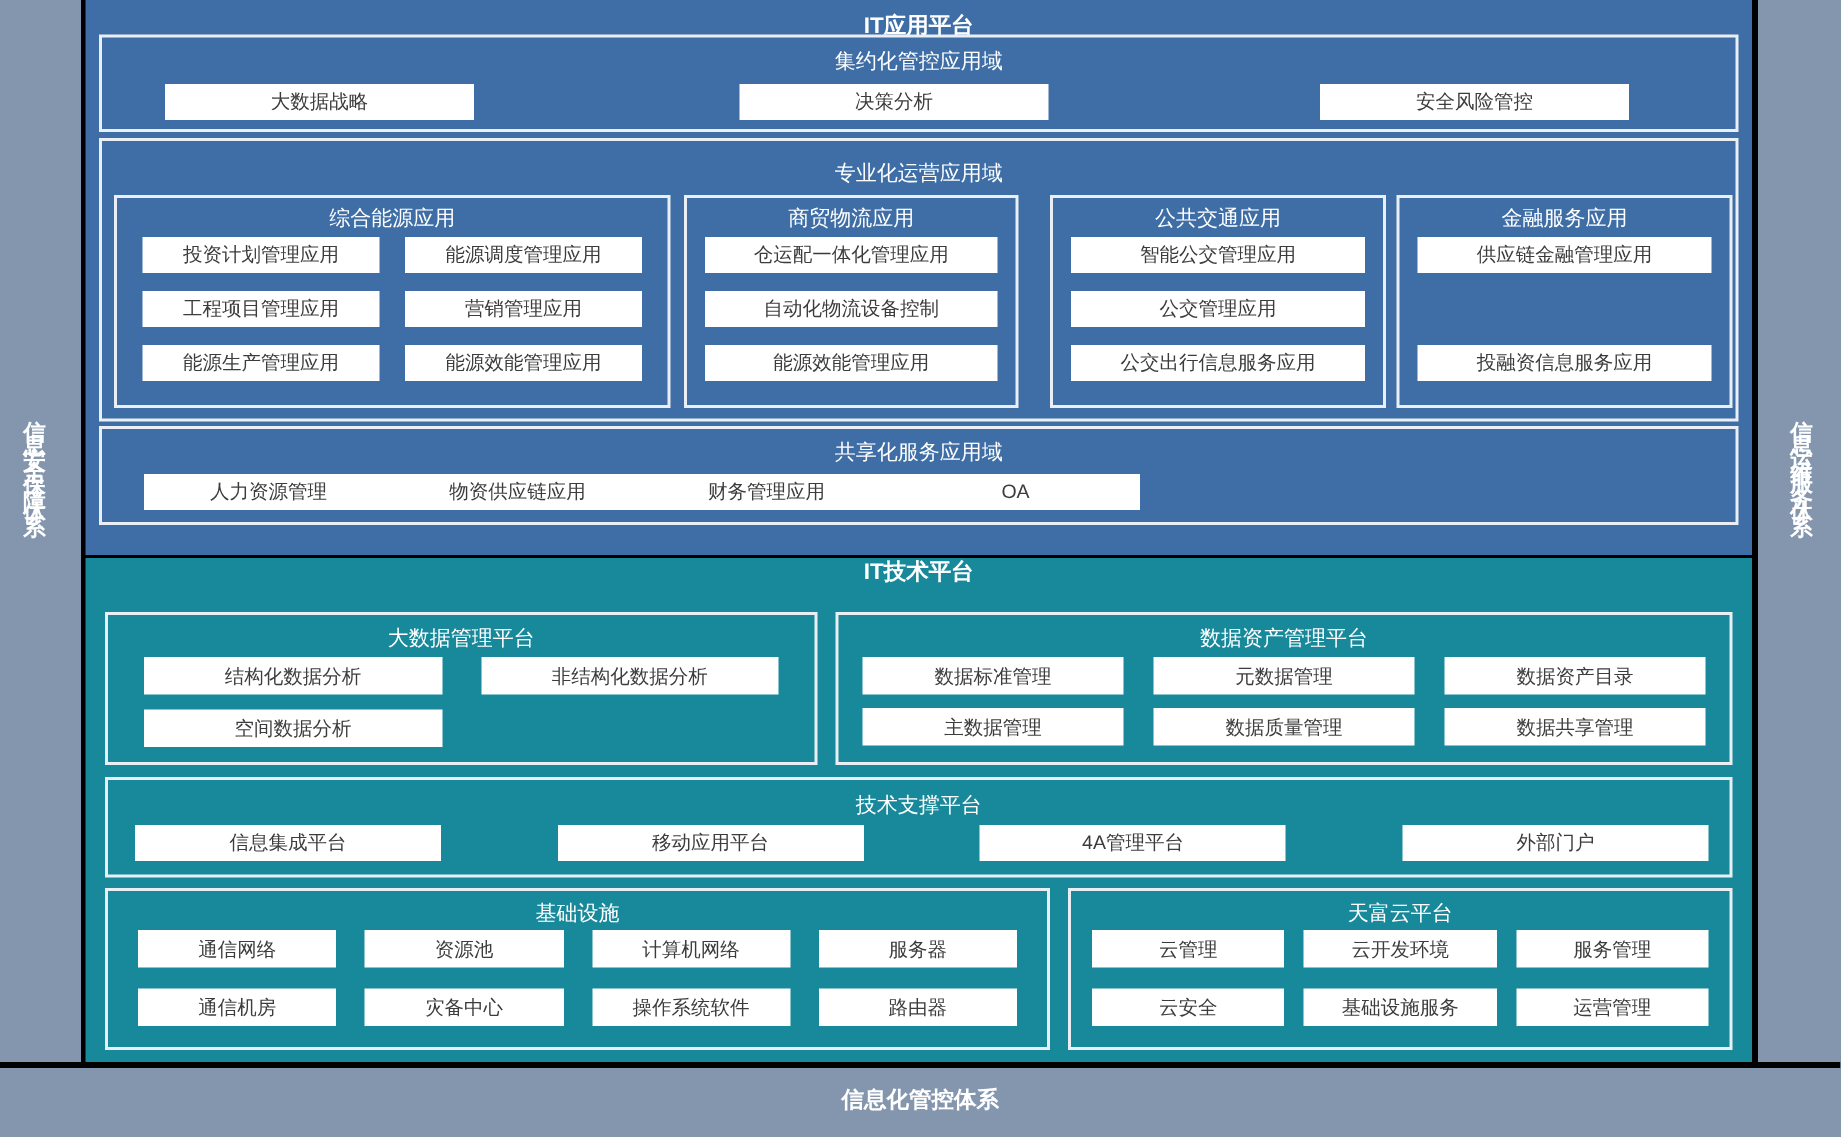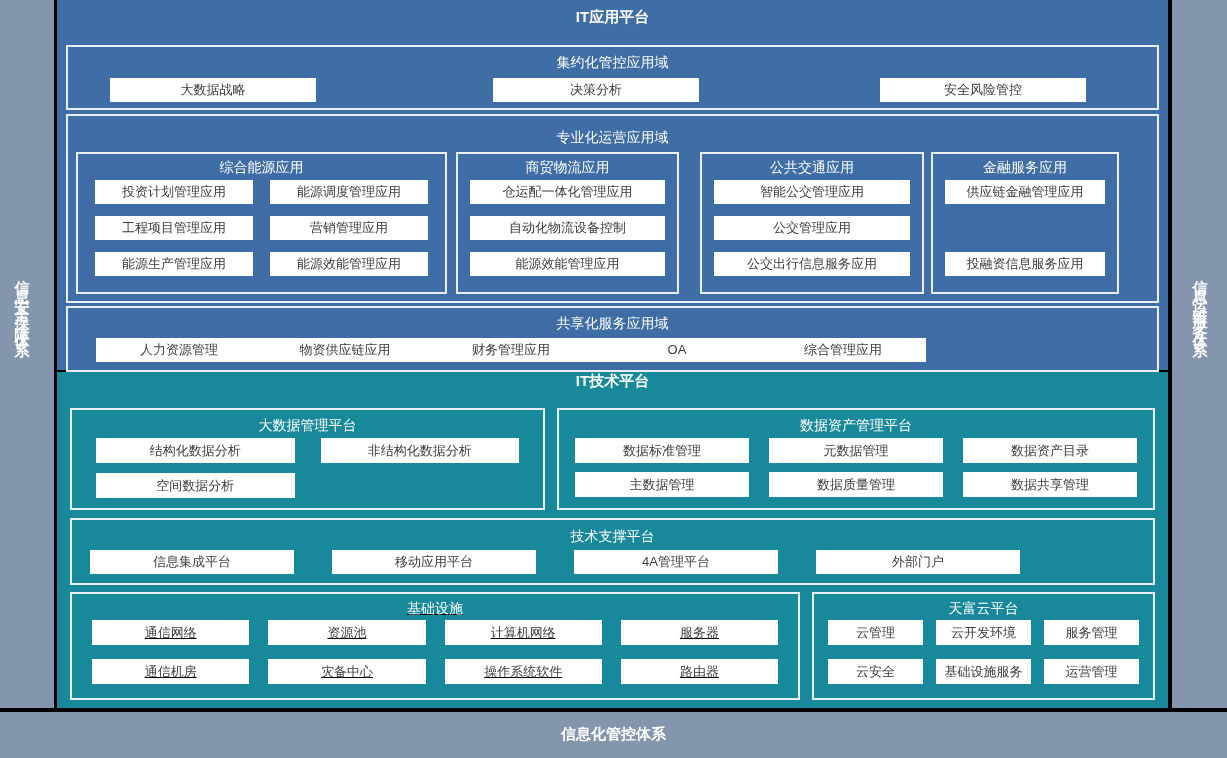--- a/index.html
+++ b/index.html
@@ -12,21 +12,21 @@
   .side-label.left { left:12px; }
   .side-label.right { left:1190px; }
 
   
   .main { position:absolute; left:54px; top:0; width:1118px; height:712px;
     background:#000; padding:0 4px 4px 3px; }
   .blue { height:370px; background:#3E6EA5; }
   .teal { height:336px; background:#18899A; margin-top:2px; }
 
   .plat-title { text-align:center; color:#fff; font-weight:bold; font-size:15px; }
-  .blue > .plat-title { padding-top:8px; height:45px; }
+  .blue > .plat-title { padding-top:8px; height:23px; }
   .teal > .plat-title { height:28px; }
 
   .panel { margin:0 9px; border:2px solid #E9EFF5; position:relative; }
   .panel-title, .group-title { text-align:center; color:#fff; font-size:14px; }
 
   .box { background:#fff; color:#3C3C3C; font-size:13px; height:24px; line-height:24px;
     text-align:center; white-space:nowrap; overflow:hidden; }
 
   
   .d1 { height:65px; }
@@ -36,21 +36,21 @@
 
   
   .d2 { margin-top:4px; height:189px; }
   .d2 > .panel-title { height:36px; line-height:42px; }
   .groups-row { display:flex; padding-left:8px; }
   .group { border:2px solid #E9EFF5; height:142px; }
   .group-title { height:26px; line-height:27px; }
   .g-energy { width:371px; margin-right:9px; }
   .g-trade { width:223px; margin-right:21px; }
   .g-transit { width:224px; margin-right:7px; }
-  .g-finance { width:188px; }
+  .g-finance { width:224px; }
   .grid2 { display:grid; grid-template-columns:1fr 1fr; column-gap:17px; row-gap:12px; padding:0 17px; }
   .colstack { display:flex; flex-direction:column; gap:12px; padding:0 12px; }
   .spacer { height:24px; }
 
   
   .d3 { margin-top:3px; height:66px; }
   .d3 .panel-title { height:26px; line-height:31px; }
   .d3 .items { display:flex; padding:0 28px; margin-top:4px; }
   .d3 .box { width:166px; }
 
@@ -58,24 +58,24 @@
   .trow { display:flex; margin:8px 13px 0; gap:12px; }
   .tpanel { border:2px solid #E9EFF5; }
   .tpanel .panel-title { height:28px; line-height:31px; }
   .tpanel .box { height:25px; line-height:25px; }
   .p-bigdata { width:475px; height:102px; }
   .p-asset { flex:1; height:102px; }
   .p-bigdata .grid2 { padding:0 24px; column-gap:26px; row-gap:10px; }
   .grid3 { display:grid; grid-template-columns:1fr 1fr 1fr; column-gap:20px; row-gap:9px; padding:0 16px; }
   .p-support { margin:8px 13px 0; height:67px; }
   .p-support .panel-title { height:28px; line-height:33px; }
-  .p-support .items { display:flex; padding:0 14px 0 18px; margin-top:2px;gap:38px; }
+  .p-support .items { display:flex; justify-content:space-between; padding:0 14px 0 18px; margin-top:2px; }
   .p-support .box { width:204px; height:24px; line-height:24px; }
   .r3 { margin-top:7px; }
-  .p-infra { width:730px; height:108px;text-decoration:underline; }
+  .p-infra { width:630px; height:108px; }
   .p-cloud { flex:1; height:108px; }
   .p-infra .panel-title, .p-cloud .panel-title { height:26px; line-height:28px; }
   .grid4 { display:grid; grid-template-columns:1fr 1fr 1fr 1fr; column-gap:19px; row-gap:14px; padding:0 20px; }
   .p-cloud .grid3 { padding:0 14px; column-gap:13px; row-gap:14px; }
 
   
   .bottom-bar { position:absolute; left:0; top:708px; width:1227px; height:50px;
     border-top:4px solid #000; background:#8496AE; text-align:center;
     color:#fff; font-weight:bold; font-size:15px; line-height:44px; }
 </style>
@@ -145,21 +145,20 @@
         </div>
       </div>
 
       <div class="panel d3">
         <div class="panel-title">共享化服务应用域</div>
         <div class="items">
           <div class="box">人力资源管理</div>
           <div class="box">物资供应链应用</div>
           <div class="box">财务管理应用</div>
           <div class="box">OA</div>
-          <div class="box">综合管理应用</div>
         </div>
       </div>
     </section>
 
     <section class="teal">
       <div class="plat-title">IT技术平台</div>
 
       <div class="trow r1">
         <div class="tpanel p-bigdata">
           <div class="panel-title">大数据管理平台</div>

